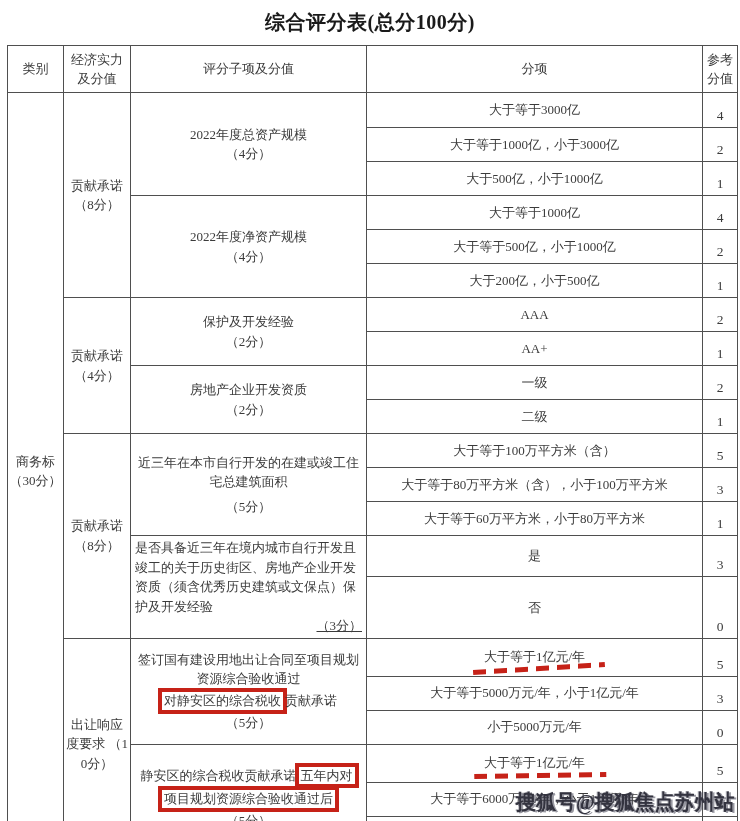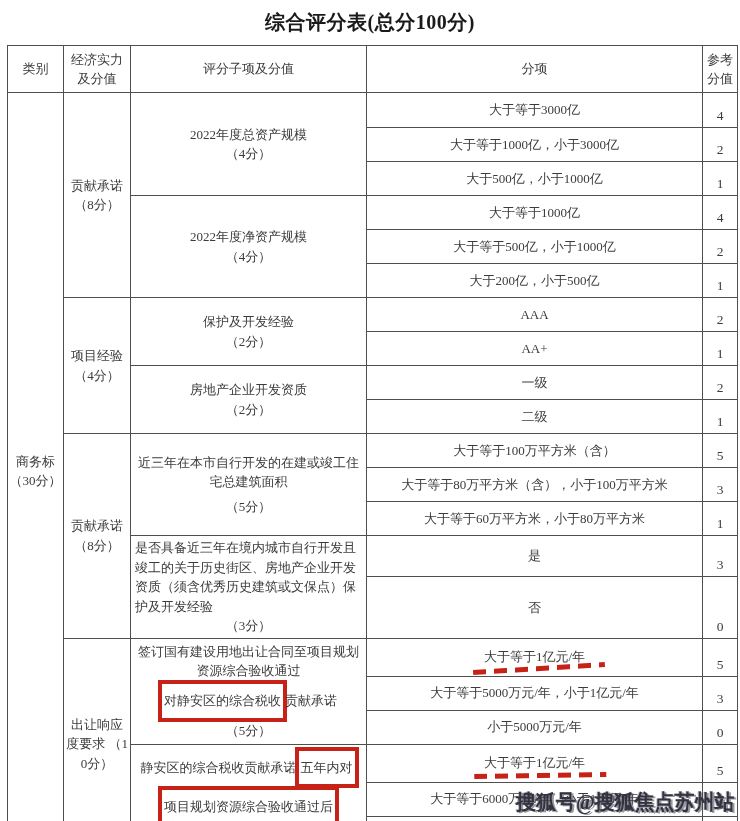--- a/index.html
+++ b/index.html
@@ -55,26 +55,26 @@
     vertical-align: bottom;
     padding-bottom: 3px;
     line-height: 1.1;
     font-size: 13.5px;
   }
   td.opt-cell { position: relative; }
   td.sub-cell { padding: 2px 4px; }
   td.sub-cell .sub-score { margin-top: 0; }
   td.sub-cell.gap-score .sub-score { margin-top: 5px; }
   td.sub-cell.justified { text-align: left; }
-  td.sub-cell.justified .sub-score { text-align: center; }
+  td.sub-cell.justified .sub-score { text-align: right; text-decoration: underline; }
 
   .redbox {
     display: inline-block;
     border: 4px solid #c62218;
-    padding: 8px 2px;
+    padding: 0 2px;
     margin: -1px -2px;
     white-space: nowrap;
     line-height: 1.35;
   }
   .red-dash {
     position: absolute;
     height: 5px;
     width: 132px;
     left: 50%;
     bottom: 5px;
@@ -154,21 +154,21 @@
     <tr style="height:34px">
       <td class="opt-cell">大于等于500亿，小于1000亿</td>
       <td class="score-cell">2</td>
     </tr>
     <tr style="height:34px">
       <td class="opt-cell">大于200亿，小于500亿</td>
       <td class="score-cell">1</td>
     </tr>
 
     <tr style="height:34px">
-      <td rowspan="4">项目经验 （4分）</td>
+      <td rowspan="4">贡献承诺 （4分）</td>
       <td rowspan="2" class="sub-cell">
         <div>保护及开发经验</div>
         <div class="sub-score">（2分）</div>
       </td>
       <td class="opt-cell">AAA</td>
       <td class="score-cell">2</td>
     </tr>
     <tr style="height:34px">
       <td class="opt-cell">AA+</td>
       <td class="score-cell">1</td>

